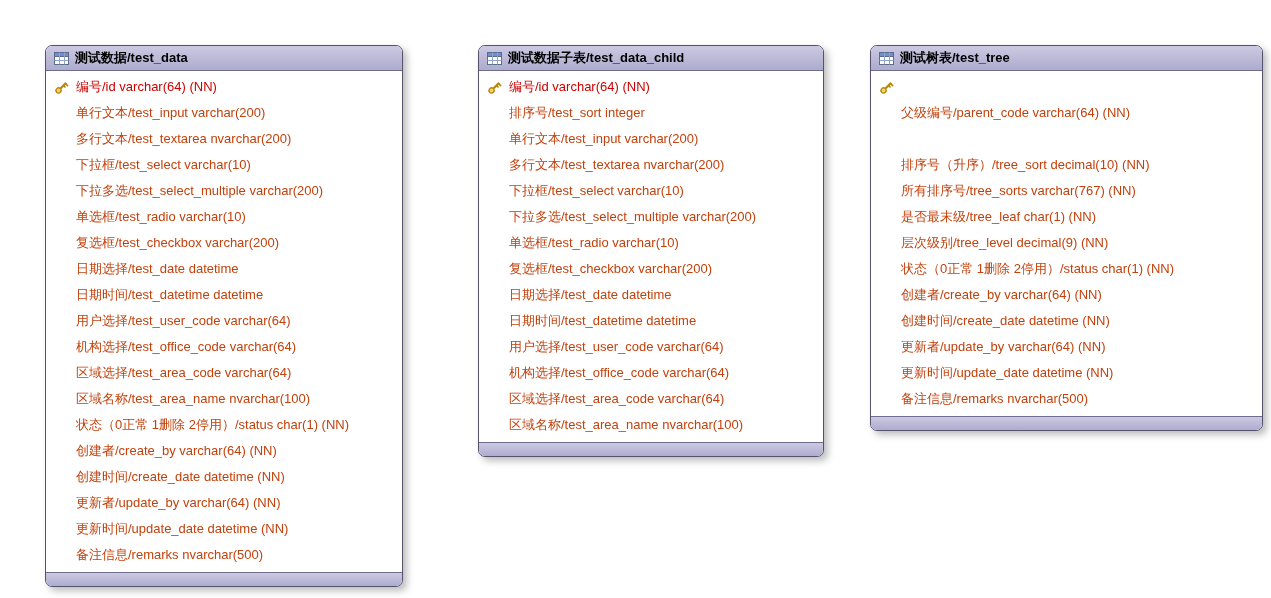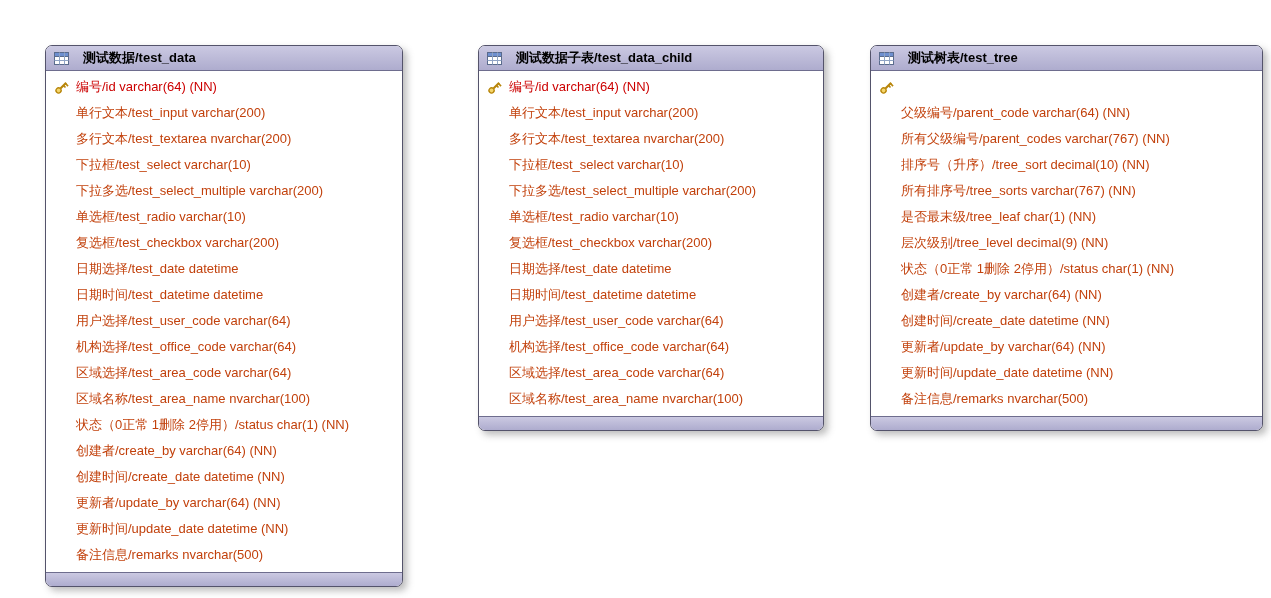--- a/index.html
+++ b/index.html
@@ -20,21 +20,21 @@
     background: #ffffff;
     border: 1.5px solid #54536b;
     border-radius: 7px;
     box-shadow: 4px 4px 7px rgba(110,110,110,0.45);
     overflow: hidden;
   }
   .db-header {
     height: 24px;
     display: flex;
     align-items: center;
-    gap: 14px;
+    gap: 6px;
     padding: 0 8px;
     background: linear-gradient(#cbc9e2, #aeacce);
     border-bottom: 1px solid #6e6d8e;
     cursor: move;
   }
   .tbl-icon { display: inline-flex; width: 15px; height: 13px; flex: 0 0 auto; }
   .tbl-title {
     font-size: 13px;
     font-weight: bold;
     color: #000000;
@@ -379,20 +379,33 @@
           <circle cx="4.6" cy="9" r="2.7" fill="#f5d66b" stroke="#b8860b" stroke-width="1.4"></circle>
           <line x1="7.4" y1="9" x2="16" y2="9" stroke="#b8860b" stroke-width="2.2"></line>
           <line x1="12" y1="9" x2="12" y2="12" stroke="#b8860b" stroke-width="1.8"></line>
           <line x1="15" y1="9" x2="15" y2="12.8" stroke="#b8860b" stroke-width="1.8"></line>
         </g>
       </svg>
     </span>
     <span class="field-label">编号/id varchar(64) (NN)</span>
   </div>
 
+  <div class="db-row">
+    <span class="key-cell">
+      <svg viewBox="0 0 18 18" width="17" height="17">
+        <g transform="rotate(-45 9 9)">
+          <circle cx="4.6" cy="9" r="2.7" fill="#f5d66b" stroke="#b8860b" stroke-width="1.4"></circle>
+          <line x1="7.4" y1="9" x2="16" y2="9" stroke="#b8860b" stroke-width="2.2"></line>
+          <line x1="12" y1="9" x2="12" y2="12" stroke="#b8860b" stroke-width="1.8"></line>
+          <line x1="15" y1="9" x2="15" y2="12.8" stroke="#b8860b" stroke-width="1.8"></line>
+        </g>
+      </svg>
+    </span>
+    <span class="field-label">排序号/test_sort integer</span>
+  </div>
 
 
   <div class="db-row">
     <span class="key-cell">
       <svg viewBox="0 0 18 18" width="17" height="17">
         <g transform="rotate(-45 9 9)">
           <circle cx="4.6" cy="9" r="2.7" fill="#f5d66b" stroke="#b8860b" stroke-width="1.4"></circle>
           <line x1="7.4" y1="9" x2="16" y2="9" stroke="#b8860b" stroke-width="2.2"></line>
           <line x1="12" y1="9" x2="12" y2="12" stroke="#b8860b" stroke-width="1.8"></line>
           <line x1="15" y1="9" x2="15" y2="12.8" stroke="#b8860b" stroke-width="1.8"></line>
@@ -604,21 +617,20 @@
     <span class="key-cell">
       <svg viewBox="0 0 18 18" width="17" height="17">
         <g transform="rotate(-45 9 9)">
           <circle cx="4.6" cy="9" r="2.7" fill="#f5d66b" stroke="#b8860b" stroke-width="1.4"></circle>
           <line x1="7.4" y1="9" x2="16" y2="9" stroke="#b8860b" stroke-width="2.2"></line>
           <line x1="12" y1="9" x2="12" y2="12" stroke="#b8860b" stroke-width="1.8"></line>
           <line x1="15" y1="9" x2="15" y2="12.8" stroke="#b8860b" stroke-width="1.8"></line>
         </g>
       </svg>
     </span>
-    <span class="field-label">所有父级编号/parent_codes varchar(767) (NN)</span>
   </div>
 
   <div class="db-row">
     <span class="key-cell">
       <svg viewBox="0 0 18 18" width="17" height="17">
         <g transform="rotate(-45 9 9)">
           <circle cx="4.6" cy="9" r="2.7" fill="#f5d66b" stroke="#b8860b" stroke-width="1.4"></circle>
           <line x1="7.4" y1="9" x2="16" y2="9" stroke="#b8860b" stroke-width="2.2"></line>
           <line x1="12" y1="9" x2="12" y2="12" stroke="#b8860b" stroke-width="1.8"></line>
           <line x1="15" y1="9" x2="15" y2="12.8" stroke="#b8860b" stroke-width="1.8"></line>

